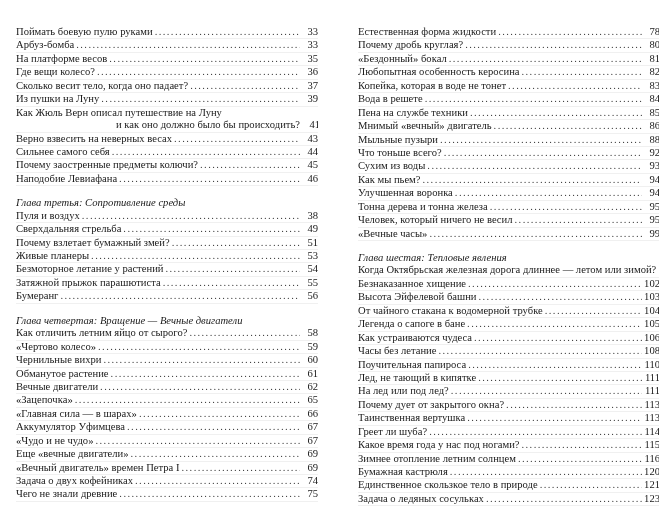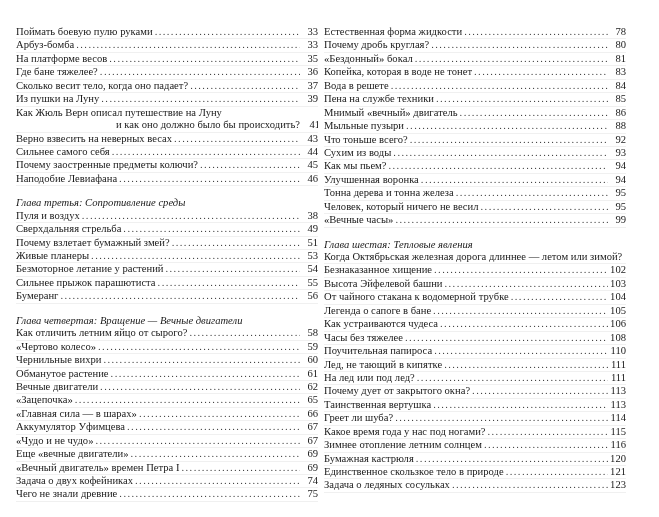--- a/index.html
+++ b/index.html
@@ -1,20 +1,20 @@
 <!DOCTYPE html>
 <html><head>
   <meta charset="utf-8">
   <style>
     html, body { margin: 0; padding: 0; background: #ffffff; }
     body { width: 659px; height: 517px; overflow: hidden; position: relative;
       font-family: "Liberation Serif", "DejaVu Serif", serif; color: #1a1a1a; }
     .col { position: absolute; top: 26px; width: 302px; }
     .col.left { left: 16px; }
-    .col.right { left: 324px; }
+    .col.right { left: 358px; }
     .entry { display: flex; align-items: baseline; height: 12.45px; line-height: 12.45px;
       font-size: 10.6px; white-space: nowrap; overflow: hidden;
       border-bottom: 0.5px solid rgba(0,0,0,0.06); }
     .entry .t { flex: 0 0 auto; }
     .entry .d { flex: 1 1 auto; overflow: hidden; letter-spacing: 1.4px; color: #333;
       margin: 0 2px; }
     .entry .d::before { content: "........................................................................................................................................................................"; }
     .entry .p { flex: 0 0 auto; text-align: right; min-width: 16px; }
     .entry.wrap1 { border-bottom: none; }
     .entry.wrap2 .t { padding-left: 100px; }
@@ -34,21 +34,21 @@
       <span class="t">Арбуз-бомба</span>
       <span class="d"></span>
       <span class="p">33</span>
     </div>
     <div class="entry">
       <span class="t">На платформе весов</span>
       <span class="d"></span>
       <span class="p">35</span>
     </div>
     <div class="entry">
-      <span class="t">Где бане тяжелее?</span>
+      <span class="t">Где вещи колесо?</span>
       <span class="d"></span>
       <span class="p">36</span>
     </div>
     <div class="entry">
       <span class="t">Сколько весит тело, когда оно падает?</span>
       <span class="d"></span>
       <span class="p">37</span>
     </div>
     <div class="entry">
       <span class="t">Из пушки на Луну</span>
@@ -103,21 +103,21 @@
       <span class="t">Живые планеры</span>
       <span class="d"></span>
       <span class="p">53</span>
     </div>
     <div class="entry">
       <span class="t">Безмоторное летание у растений</span>
       <span class="d"></span>
       <span class="p">54</span>
     </div>
     <div class="entry">
-      <span class="t">Сильнее прыжок парашютиста</span>
+      <span class="t">Затяжной прыжок парашютиста</span>
       <span class="d"></span>
       <span class="p">55</span>
     </div>
     <div class="entry">
       <span class="t">Бумеранг</span>
       <span class="d"></span>
       <span class="p">56</span>
     </div>
     <div class="chapter">Глава четвертая: Вращение — Вечные двигатели</div>
     <div class="entry">
@@ -196,20 +196,25 @@
       <span class="t">Почему дробь круглая?</span>
       <span class="d"></span>
       <span class="p">80</span>
     </div>
     <div class="entry">
       <span class="t">«Бездонный» бокал</span>
       <span class="d"></span>
       <span class="p">81</span>
     </div>
     <div class="entry">
+      <span class="t">Любопытная особенность керосина</span>
+      <span class="d"></span>
+      <span class="p">82</span>
+    </div>
+    <div class="entry">
       <span class="t">Копейка, которая в воде не тонет</span>
       <span class="d"></span>
       <span class="p">83</span>
     </div>
     <div class="entry">
       <span class="t">Вода в решете</span>
       <span class="d"></span>
       <span class="p">84</span>
     </div>
     <div class="entry">
@@ -286,21 +291,21 @@
       <span class="t">Легенда о сапоге в бане</span>
       <span class="d"></span>
       <span class="p">105</span>
     </div>
     <div class="entry">
       <span class="t">Как устраиваются чудеса</span>
       <span class="d"></span>
       <span class="p">106</span>
     </div>
     <div class="entry">
-      <span class="t">Часы без тяжелее</span>
+      <span class="t">Часы без летание</span>
       <span class="d"></span>
       <span class="p">108</span>
     </div>
     <div class="entry">
       <span class="t">Поучительная папироса</span>
       <span class="d"></span>
       <span class="p">110</span>
     </div>
     <div class="entry">
       <span class="t">Лед, не тающий в кипятке</span>

